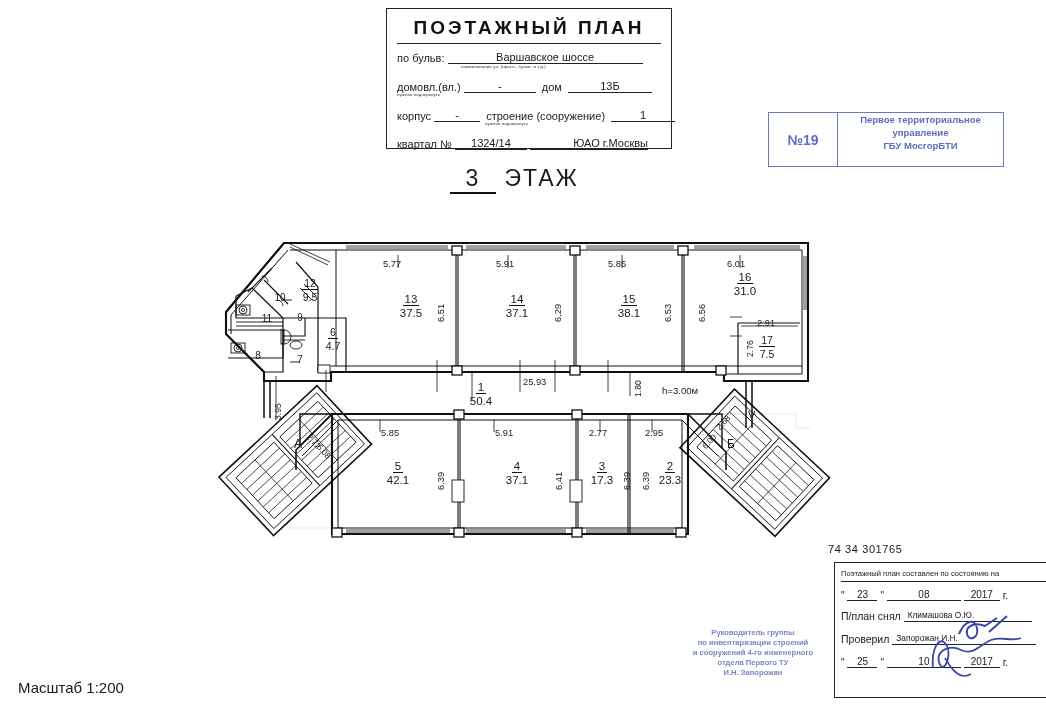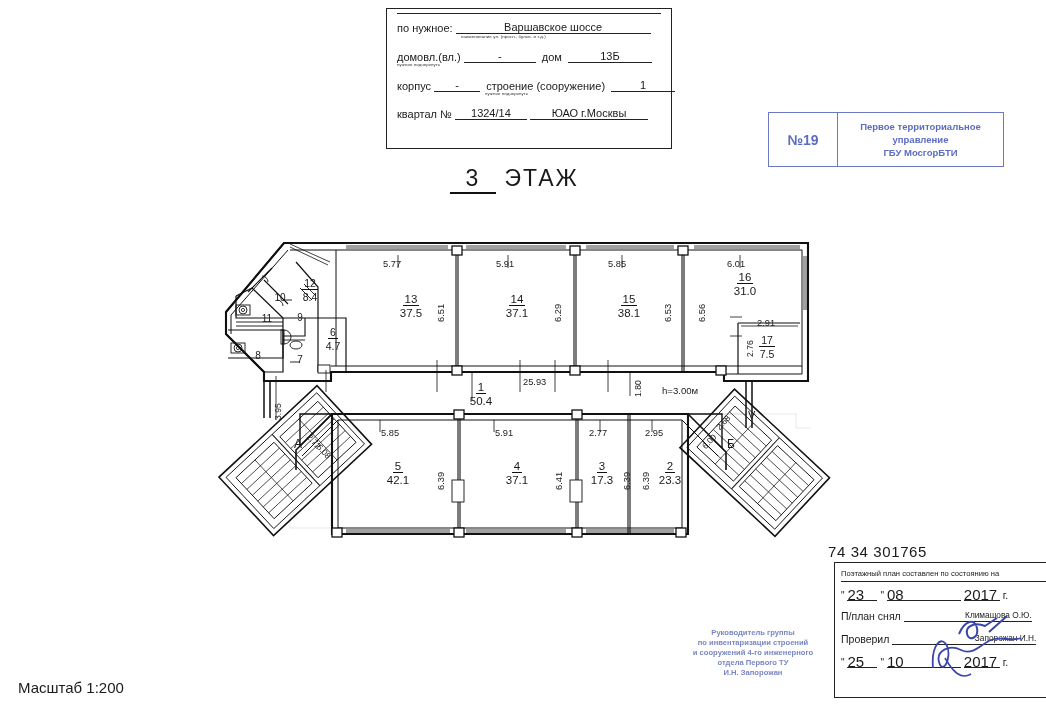--- a/index.html
+++ b/index.html
@@ -44,73 +44,74 @@
     left:768px;top:112px;width:236px;height:55px;
     border:1.4px solid #6b79c4;box-sizing:border-box;
     color:#5d6cc0;display:flex;align-items:stretch;
   }
   #bti-stamp-no{
     width:68px;display:flex;align-items:center;justify-content:center;
     border-right:1.4px solid #6b79c4;font-size:14px;font-weight:bold;
   }
   #bti-stamp-text{
     flex:1;display:flex;flex-direction:column;align-items:center;
-    justify-content:center;font-size:9.5px;font-weight:bold;line-height:13px;
+    justify-content:flex-start;font-size:9.5px;font-weight:bold;line-height:13px;
     text-align:center;
   }
 
   
   #sig-stamp{
     left:663px;top:628px;width:180px;
     color:#7a86c4;font-size:7.6px;line-height:10px;text-align:center;
     font-weight:bold;
   }
 
   
   #scale-label{left:18px;top:679px;font-size:15px;}
 
   
-  #cert-number{left:828px;top:543px;font-size:15px;letter-spacing:0.6px;}
+  #cert-number{left:828px;top:543px;font-size:11px;letter-spacing:0.6px;}
   #cert-block{
     left:834px;top:562px;width:230px;height:136px;
     border:1.2px solid #222;box-sizing:border-box;
   }
   #cert-head{font-size:7.6px;margin:6px 0 0 6px;white-space:nowrap;}
   .cert-row{position:relative;margin:7px 0 0 6px;font-size:10.5px;white-space:nowrap;}
   .cert-q{font-size:10px;}
   .cert-blank{
-    display:inline-block;border-bottom:1px solid #222;
-    font-size:15px;vertical-align:bottom;line-height:11px;
+    display:inline-block;border-bottom:1px solid #222;text-align:center;
+    font-size:10px;vertical-align:bottom;line-height:11px;
   }
   .cert-name{
     display:inline-block;border-bottom:1px solid #222;
-    font-size:8.3px;vertical-align:bottom;line-height:11px;padding-left:4px;text-align:right;
+    font-size:8.3px;vertical-align:bottom;line-height:11px;padding-left:4px;
   }
   .cert-hr{height:1px;background:#222;margin:0 6px;}
 
   
   #plan{left:0;top:0;width:1046px;height:705px;pointer-events:none;}
   .rlabel{position:absolute;text-align:center;font-size:11.5px;line-height:12px;}
   .rnum{border-bottom:1.1px solid #111;padding:0 2px;display:inline-block;}
   .rarea{display:block;padding-top:1px;}
   .dim{position:absolute;font-size:9.3px;color:#222;}
   .dimv{position:absolute;font-size:9.3px;color:#222;
         transform:rotate(-90deg);transform-origin:left top;white-space:nowrap;}
   .dimrot{position:absolute;font-size:9px;color:#222;white-space:nowrap;}
   .marker{position:absolute;font-size:11px;}
   .smallnum{position:absolute;font-size:10px;text-align:center;}
 </style>
 </head>
 <body>
 
 <div class="abs" id="title-block">
+  <div id="doc-title">ПОЭТАЖНЫЙ ПЛАН</div>
   <div class="hline"></div>
 
   <div class="frow">
-    <span class="flabel">по нужное:</span>
+    <span class="flabel">по бульв:</span>
     <span class="fblank" style="width:195px">Варшавское шоссе</span>
     <span class="subnote" style="left:64px;top:13px;">наименование ул. (просп., бульв. и т.д.)</span>
   </div>
 
   <div class="frow" style="margin-top:16px">
     <span class="flabel">домовл.(вл.)</span>
     <span class="fblank" style="width:72px">-</span>
     <span class="flabel" style="padding:0 3px">дом</span>
     <span class="fblank" style="width:84px">13Б</span>
     <span class="subnote" style="left:0px;top:12px;">нужное подчеркнуть</span>
@@ -120,21 +121,21 @@
     <span class="flabel">корпус</span>
     <span class="fblank" style="width:46px">-</span>
     <span class="flabel" style="padding:0 3px">строение (сооружение)</span>
     <span class="fblank" style="width:64px">1</span>
     <span class="subnote" style="left:88px;top:12px;">нужное подчеркнуть</span>
   </div>
 
   <div class="frow" style="margin-top:15px">
     <span class="flabel">квартал №</span>
     <span class="fblank" style="width:72px">1324/14</span>
-    <span class="fblank" style="width:118px;">ЮАО г.Москвы</span>
+    <span class="fblank" style="width:118px;text-align:right">ЮАО г.Москвы</span>
   </div>
 </div>
 
 <div class="abs" id="floor-caption">
   <span id="floor-num">3</span>
   <span>ЭТАЖ</span>
 </div>
 
 <div class="abs" id="bti-stamp">
   <div id="bti-stamp-no">№19</div>
@@ -364,21 +365,21 @@
 <div class="rlabel" style="left:722px;top:271px;width:46px;">
   <span class="rnum">16</span>
   <span class="rarea">31.0</span>
 </div>
 <div class="rlabel" style="left:750px;top:334px;width:34px;font-size:10.5px;">
   <span class="rnum">17</span>
   <span class="rarea">7.5</span>
 </div>
 <div class="rlabel" style="left:293px;top:277px;width:34px;font-size:10.5px;">
   <span class="rnum">12</span>
-  <span class="rarea">8.4</span>
+  <span class="rarea">9.5</span>
 </div>
 <div class="rlabel" style="left:317px;top:326px;width:32px;font-size:10.5px;">
   <span class="rnum">6</span>
   <span class="rarea">4.7</span>
 </div>
 <div class="smallnum" style="left:273px;top:292px;width:14px;">10</div>
 <div class="smallnum" style="left:259px;top:313px;width:16px;">11</div>
 <div class="smallnum" style="left:293px;top:312px;width:14px;">9</div>
 <div class="smallnum" style="left:251px;top:350px;width:14px;">8</div>
 <div class="smallnum" style="left:293px;top:354px;width:14px;">7</div>

